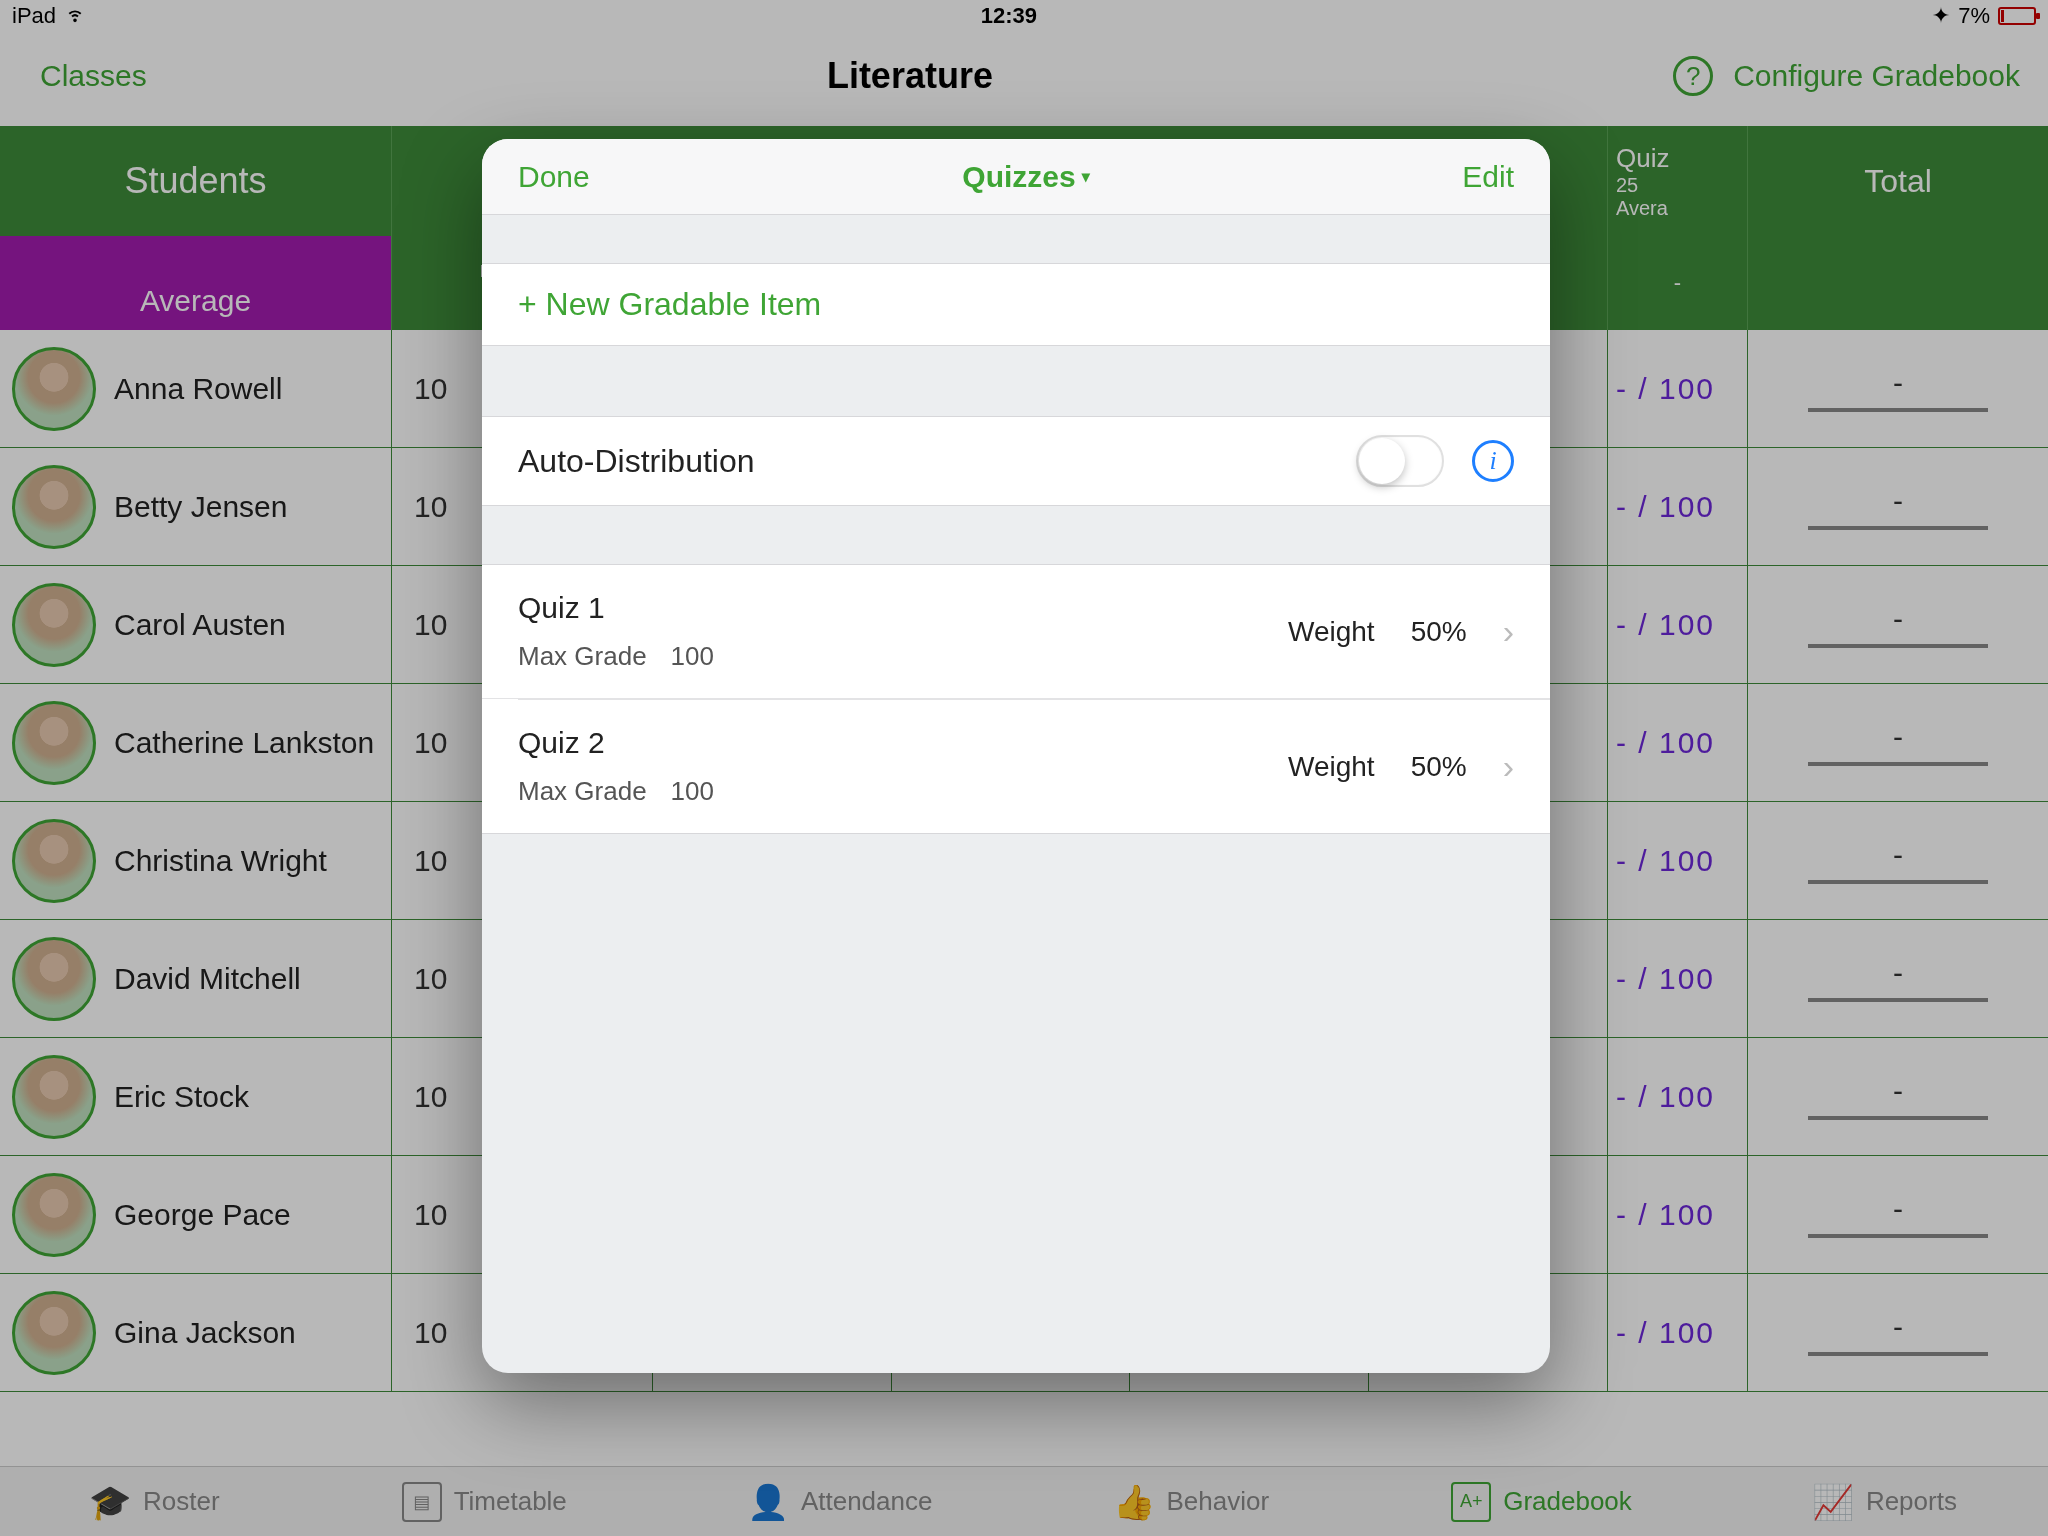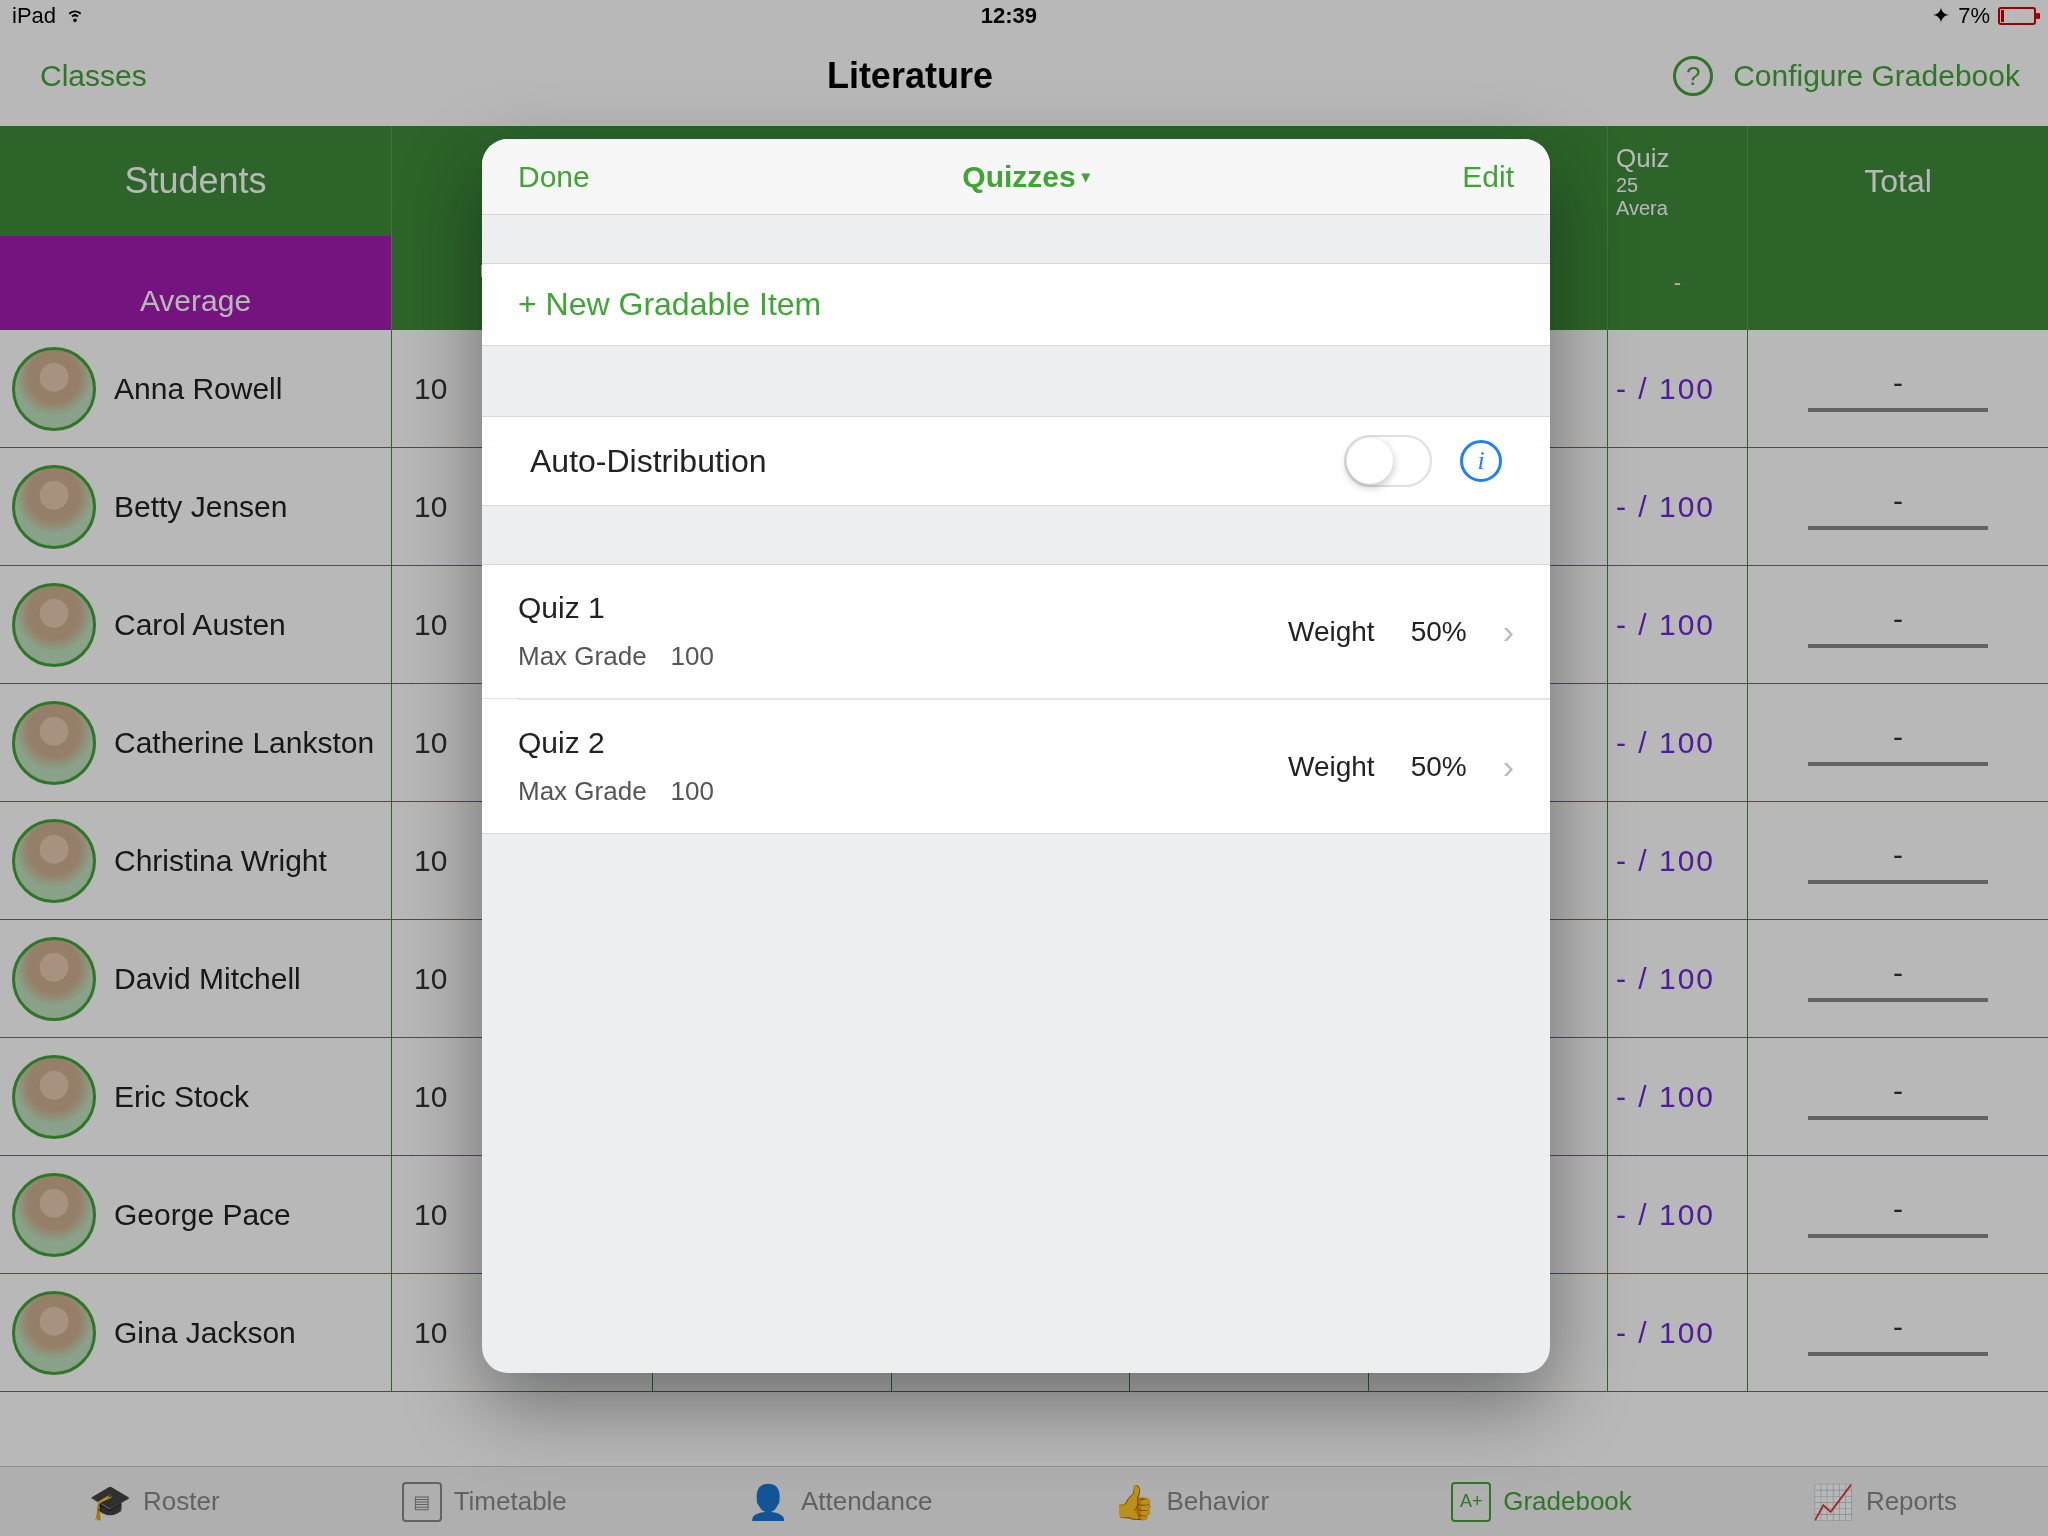--- a/index.html
+++ b/index.html
@@ -46,21 +46,21 @@
   
   .modal { position:absolute; left:482px; top:139px; width:1068px; height:1234px; background:#eceef0; border-radius:26px; z-index:100; box-shadow:0 30px 80px rgba(0,0,0,0.4); overflow:hidden; font-size:28px;}
   .mhdr{ height:76px; background:#f7f7f8; border-bottom:1px solid #d7d7da; display:flex; align-items:center; justify-content:space-between; padding:0 36px; }
   .mhdr .mbtn{ color:#3fa535; font-size:30px; }
   .mhdr .mtitle{ color:#3fa535; font-size:30px; font-weight:600; display:flex; align-items:center; gap:6px;}
   .tri{ font-size:16px; }
   .msection{ background:#fff; border-top:1px solid #d7d7da; border-bottom:1px solid #d7d7da;}
   .spacer{ height:48px; }
   .mrow{ padding:22px 36px; display:flex; align-items:center; justify-content:space-between;}
   .newitem{ color:#3fa535; font-size:32px; }
-  .autorow{ display:flex; align-items:center; justify-content:space-between; padding:18px 48px;gap:21px;}
+  .autorow{ display:flex; align-items:center; justify-content:space-between; padding:18px 36px;gap:21px;}
   .autorow .lbl{ font-size:32px; color:#222; }
   .switch{ width:88px; height:52px; border-radius:26px; background:#fff; border:2px solid #e0e0e0; position:relative; box-shadow:inset 0 0 2px rgba(0,0,0,0.05);}
   .knob{ position:absolute; left:1px; top:1px; width:46px; height:46px; border-radius:50%; background:#fff; box-shadow:0 3px 8px rgba(0,0,0,0.25);}
   .infoc{ width:42px; height:42px; border:3px solid #1e7fff; color:#1e7fff; border-radius:50%; display:flex; align-items:center; justify-content:center; font-family:Georgia,serif; font-style:italic; font-size:26px; margin-left:28px;}
   .autowrap{display:flex; align-items:center;}
   .quizrow{ padding:26px 36px; border-bottom:1px solid #e3e3e5; display:flex; align-items:center; justify-content:space-between;}
   .quizrow:last-child{border-bottom:none;}
   .quizleft .qname{ font-size:30px; color:#222; margin-bottom:16px;}
   .quizleft .qmax{ font-size:26px; color:#555;}
   .quizleft .qmax .v{ margin-left:24px;}

